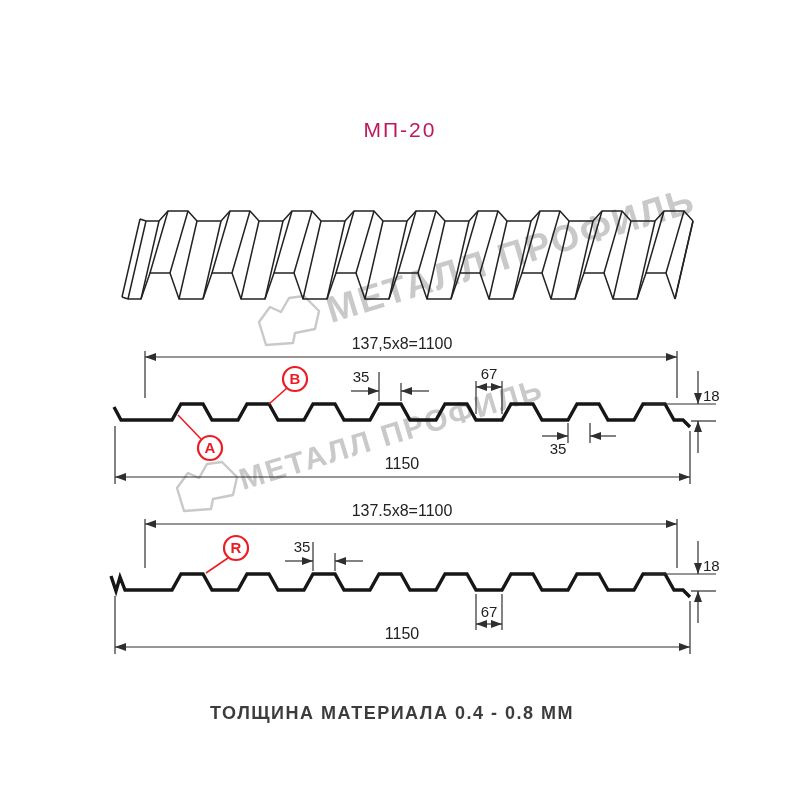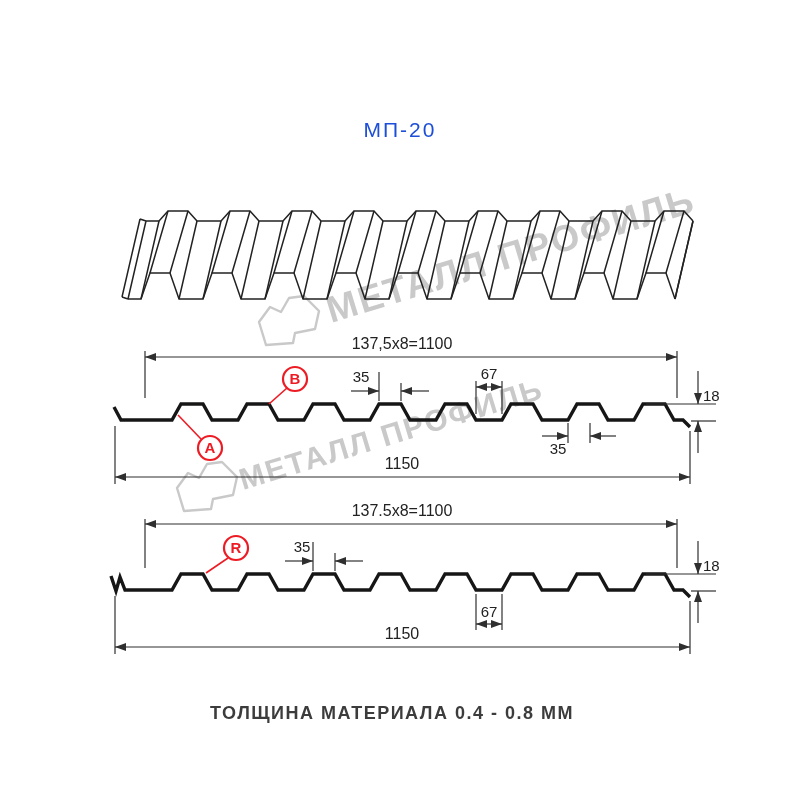--- a/index.html
+++ b/index.html
@@ -1,21 +1,21 @@
 <!DOCTYPE html>
 <html><head>
 <meta charset="utf-8">
 <style>
   html,body{margin:0;padding:0;background:#fff;}
   #stage{position:relative;width:800px;height:800px;background:#ffffff;overflow:hidden;
          font-family:"Liberation Sans","DejaVu Sans",sans-serif;}
   .title{position:absolute;top:62px;left:0;width:800px;text-align:center;
          font-size:47px;font-weight:800;letter-spacing:4px;color:#181818;}
   .subtitle{position:absolute;top:118px;left:0;width:800px;text-align:center;
-         font-size:21px;font-weight:500;letter-spacing:2px;color:#1d4ed8;}
+         font-size:21px;font-weight:500;letter-spacing:2px;color:#be185d;}
   .footer{position:absolute;top:703px;left:0;width:784px;text-align:center;
          font-size:18px;font-weight:600;letter-spacing:1.5px;color:#3c3c3c;}
   svg{position:absolute;left:0;top:0;}
   .dimtxt{font-family:"Liberation Sans","DejaVu Sans",sans-serif;font-size:15px;fill:#222;}
   .dimtxt-big{font-family:"Liberation Sans","DejaVu Sans",sans-serif;font-size:16px;fill:#222;}
   .redlbl{font-family:"Liberation Sans","DejaVu Sans",sans-serif;font-size:15px;font-weight:700;fill:#ed1c24;}
   .wmtxt{font-family:"Liberation Sans","DejaVu Sans",sans-serif;font-weight:700;fill:#c9c9c9;letter-spacing:2px;}
   .ext{stroke:#2f2f2f;stroke-width:1.2;}
   .dim{stroke:#2f2f2f;stroke-width:1.2;}
   .profile{stroke:#161616;stroke-width:3.4;fill:none;stroke-linejoin:miter;}

